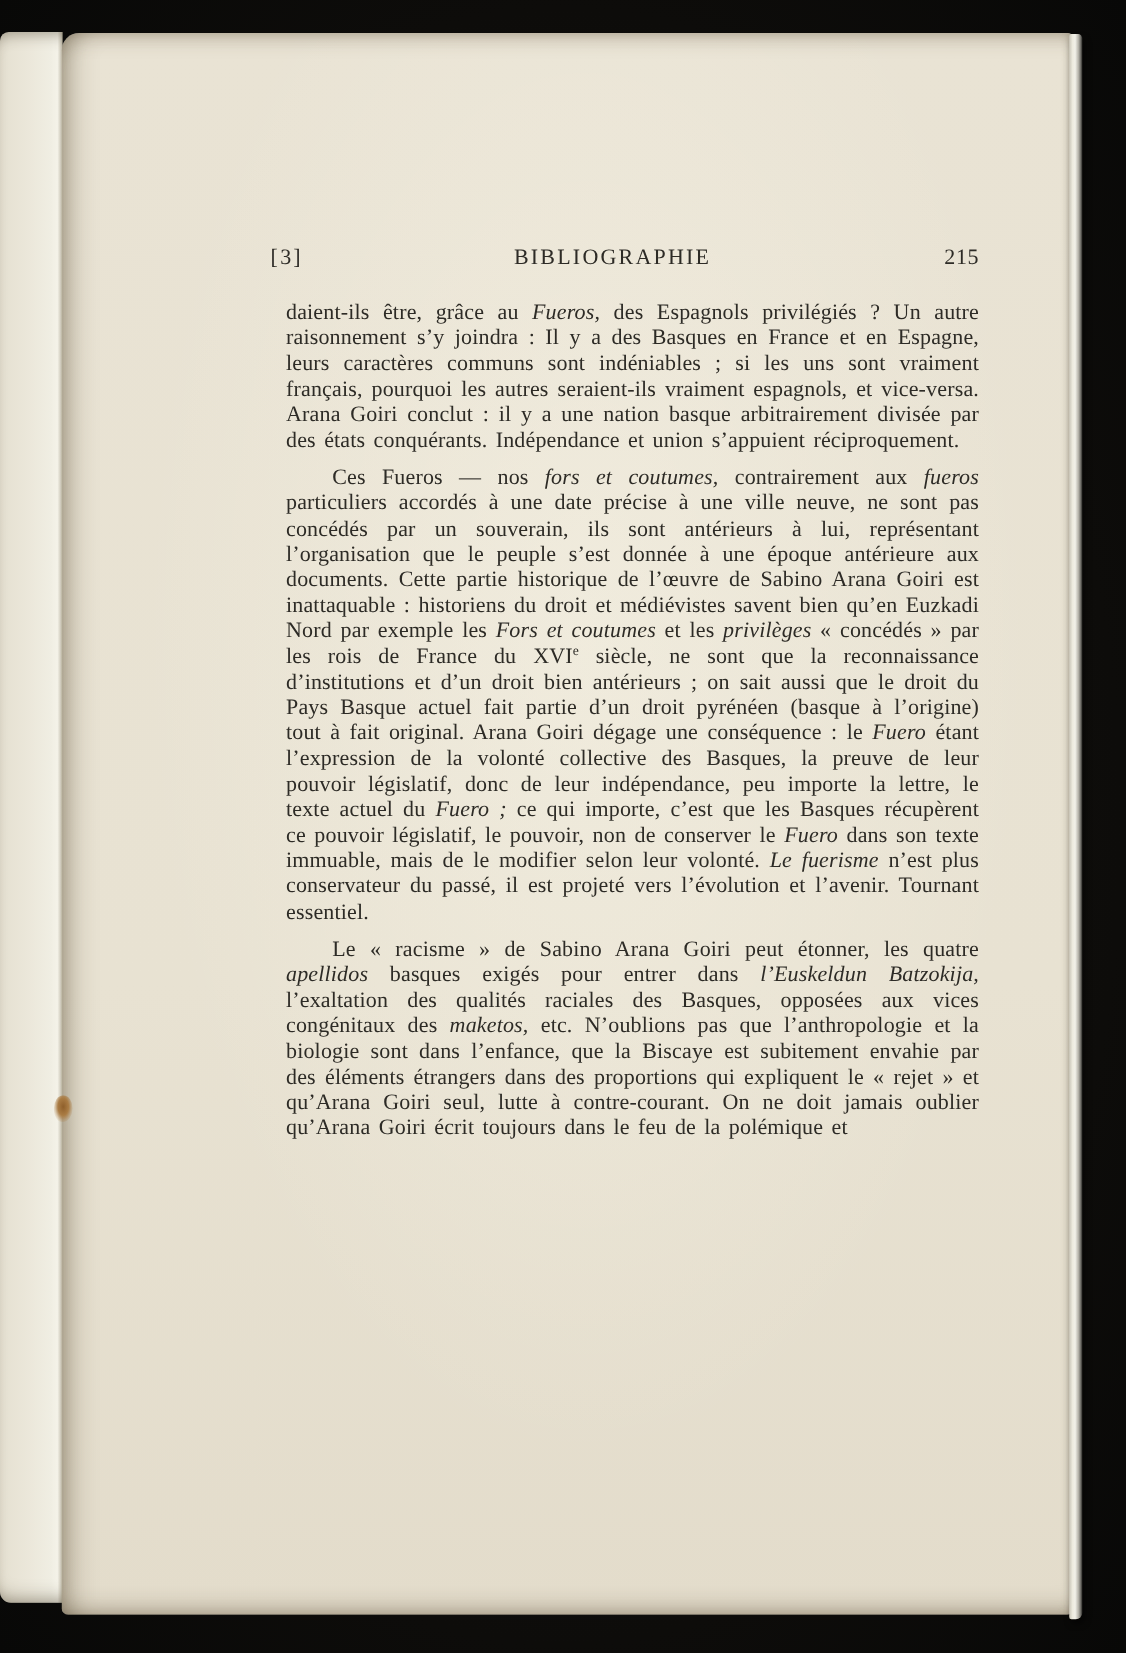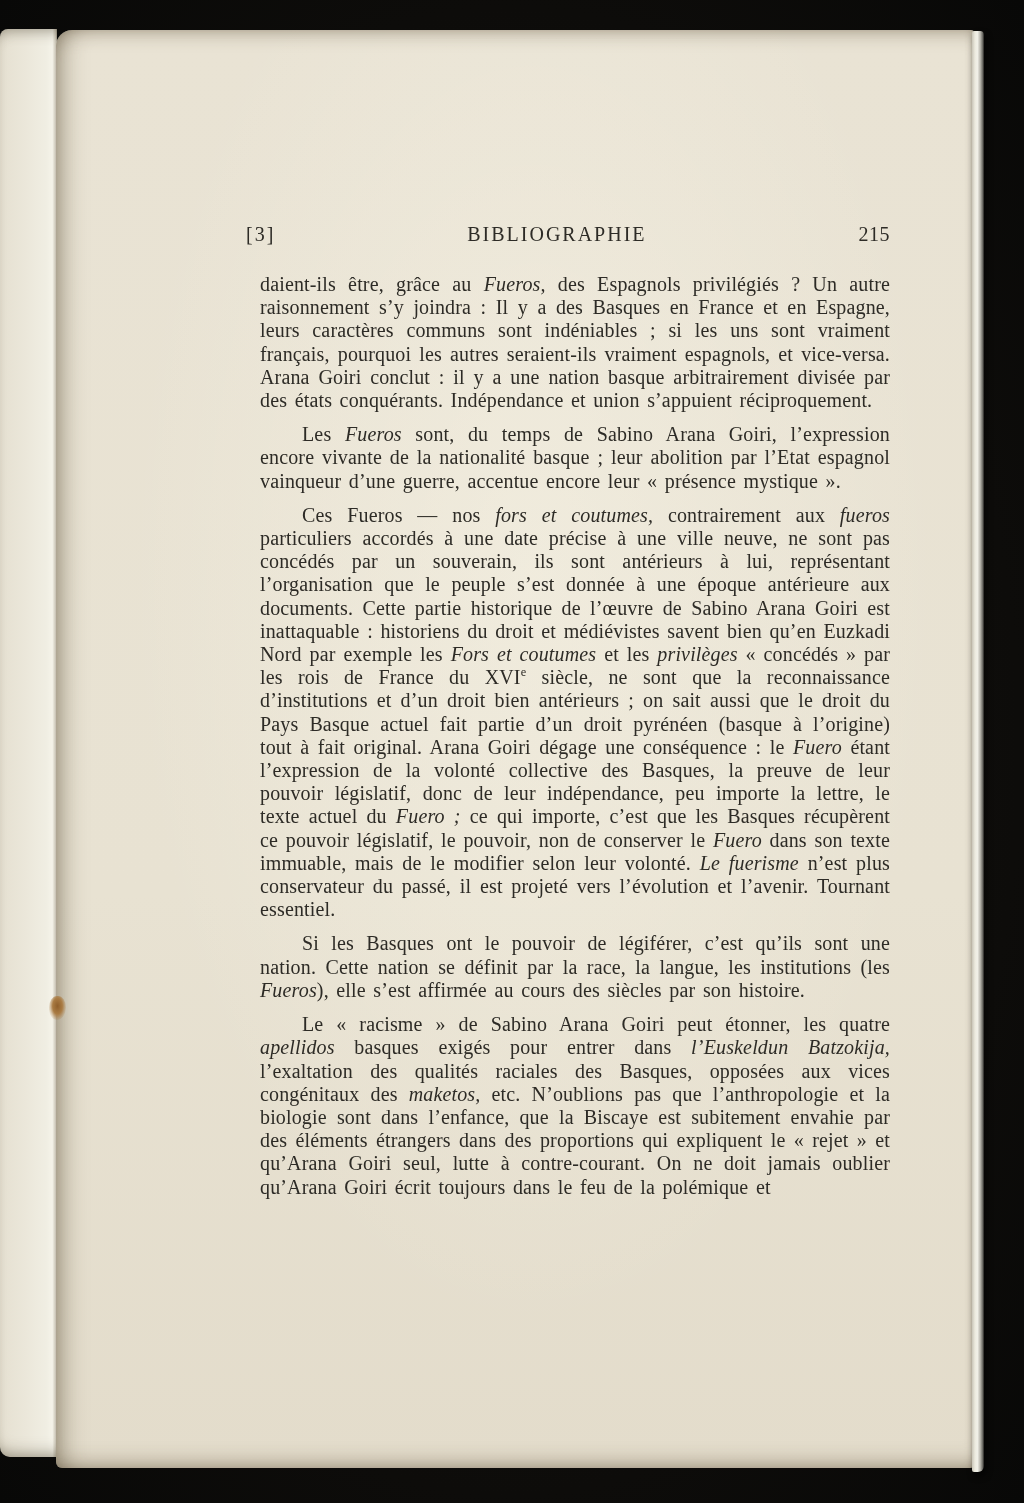--- a/index.html
+++ b/index.html
@@ -104,23 +104,21 @@
     <div class="text-block">
 
       <div class="page-header">
         <span class="header-left-mark">[3]</span>
         <span class="header-title">BIBLIOGRAPHIE</span>
         <span class="header-page-number">215</span>
       </div>
 
       <div class="body-text">
           <p class="para"><span>daient-ils être, grâce au </span><em>Fueros,</em><span> des Espagnols privilégiés ? Un autre raisonnement s’y joindra : Il y a des Basques en France et en Espagne, leurs caractères communs sont indéniables ; si les uns sont vraiment français, pourquoi les autres seraient-ils vraiment espagnols, et vice-versa. Arana Goiri conclut : il y a une nation basque arbitrairement divisée par des états conquérants. Indépendance et union s’appuient réciproquement.</span></p>
-          <p class="para indent"><span>Les </span><em>Fueros</em><span> sont, du temps de Sabino Arana Goiri, l’expression encore vivante de la nationalité basque ; leur abolition par l’Etat espagnol vainqueur d’une guerre, accentue encore leur « présence mystique ».</span></p>
           <p class="para indent"><span>Ces Fueros — nos </span><em>fors et coutumes,</em><span> contrairement aux </span><em>fueros</em><span> particuliers accordés à une date précise à une ville neuve, ne sont pas concédés par un souverain, ils sont antérieurs à lui, représentant l’organisation que le peuple s’est donnée à une époque antérieure aux documents. Cette partie historique de l’œuvre de Sabino Arana Goiri est inattaquable : historiens du droit et médiévistes savent bien qu’en Euzkadi Nord par exemple les </span><em>Fors et coutumes</em><span> et les </span><em>privilèges</em><span> « concédés » par les rois de France du XVI</span><sup>e</sup><span> siècle, ne sont que la reconnaissance d’institutions et d’un droit bien antérieurs ; on sait aussi que le droit du Pays Basque actuel fait partie d’un droit pyrénéen (basque à l’origine) tout à fait original. Arana Goiri dégage une conséquence : le </span><em>Fuero</em><span> étant l’expression de la volonté collective des Basques, la preuve de leur pouvoir législatif, donc de leur indépendance, peu importe la lettre, le texte actuel du </span><em>Fuero ;</em><span> ce qui importe, c’est que les Basques récupèrent ce pouvoir législatif, le pouvoir, non de conserver le </span><em>Fuero</em><span> dans son texte immuable, mais de le modifier selon leur volonté. </span><em>Le fuerisme</em><span> n’est plus conservateur du passé, il est projeté vers l’évolution et l’avenir. Tournant essentiel.</span></p>
-          <p class="para indent"><span>Si les Basques ont le pouvoir de légiférer, c’est qu’ils sont une nation. Cette nation se définit par la race, la langue, les institutions (les </span><em>Fueros</em><span>), elle s’est affirmée au cours des siècles par son histoire.</span></p>
           <p class="para indent"><span>Le « racisme » de Sabino Arana Goiri peut étonner, les quatre </span><em>apellidos</em><span> basques exigés pour entrer dans </span><em>l’Euskeldun Batzokija,</em><span> l’exaltation des qualités raciales des Basques, opposées aux vices congénitaux des </span><em>maketos,</em><span> etc. N’oublions pas que l’anthropologie et la biologie sont dans l’enfance, que la Biscaye est subitement envahie par des éléments étrangers dans des proportions qui expliquent le « rejet » et qu’Arana Goiri seul, lutte à contre-courant. On ne doit jamais oublier qu’Arana Goiri écrit toujours dans le feu de la polémique et</span></p>
         </div>
 
     </div>
   </div>
 
   <div class="page-stack-edge"></div>
   <div class="stain-mark"></div>
 
 </div>

